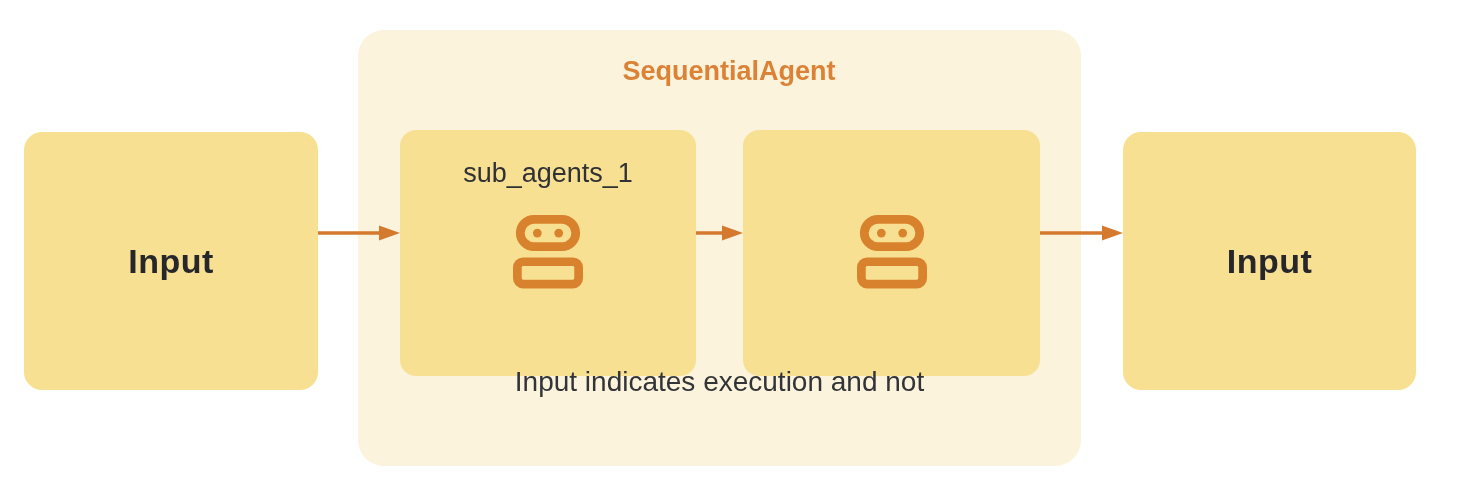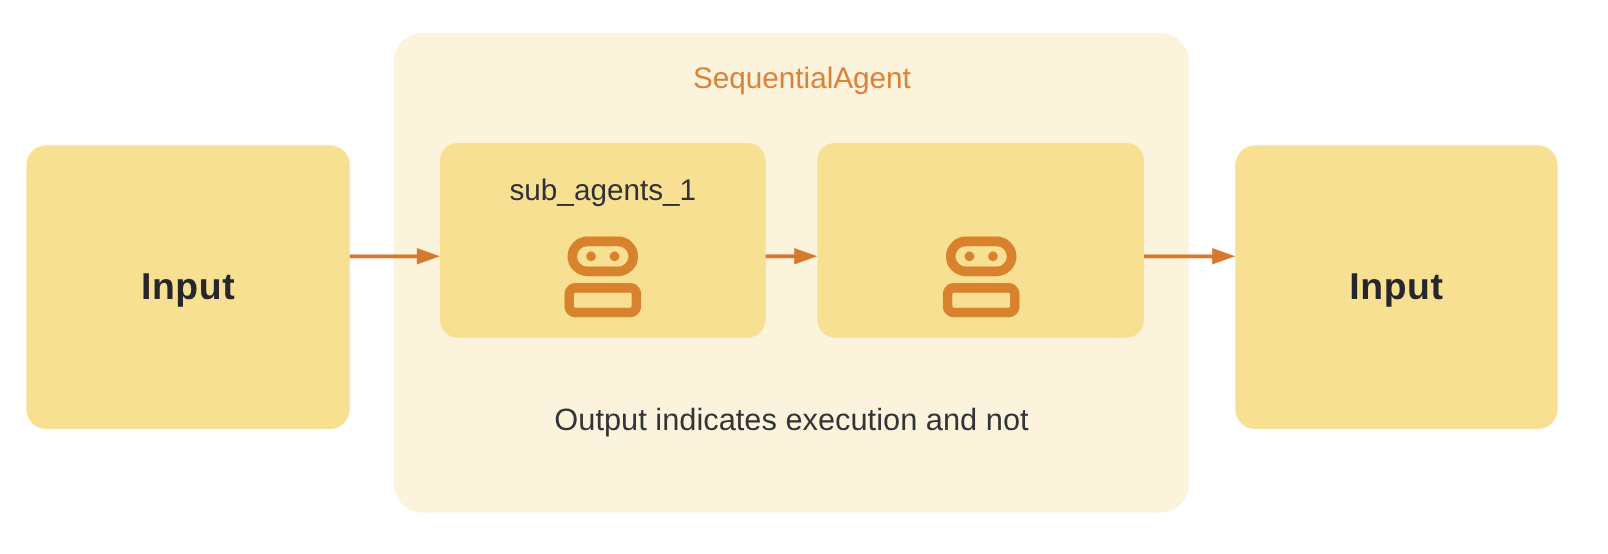--- a/index.html
+++ b/index.html
@@ -35,27 +35,27 @@
   }
   .group{
     position:absolute;left:358px;top:30px;
     width:723px;height:436px;
     background:var(--group-fill);
     border-radius:26px;
   }
   .group-title{
     position:absolute;left:0;top:26px;width:100%;
     text-align:center;
-    font-size:27px;font-weight:400;color:var(--title);
+    font-size:27px;font-weight:700;color:var(--title);
     line-height:30px;
     padding-left:19px;
   }
   .sub-node{
     position:absolute;top:100px;
-    width:296px;height:177px;
+    width:296px;height:246px;
     background:var(--node-fill);
     border-radius:16px;
   }
   .sub-node-1{left:42px;}
   .sub-node-2{left:385px;width:297px;}
   .sub-label{
     position:absolute;top:28px;left:0;width:100%;
     text-align:center;
     font-size:27px;font-weight:400;color:var(--label-text);
     line-height:30px;
@@ -111,21 +111,21 @@
         <svg viewBox="0 0 72 78" fill="none" xmlns="http://www.w3.org/2000/svg">
           <rect x="7.5" y="4.5" width="57" height="28" rx="14" stroke="var(--icon)" stroke-width="9"></rect>
           <circle cx="25" cy="18.5" r="4.5" fill="var(--icon)"></circle>
           <circle cx="47" cy="18.5" r="4.5" fill="var(--icon)"></circle>
           <rect x="4.5" y="48" width="63" height="23" rx="6" stroke="var(--icon)" stroke-width="9"></rect>
         </svg>
       </span>
     </div>
 
     <div class="caption">
-      <div>Output indicates execution and not</div>
+      <div>Input indicates execution and not</div>
     </div>
   </div>
 
   <div class="node io-node" style="left:1123px;top:132px;width:293px;">
     <span class="io-label">Input</span>
   </div>
 
   <span class="arrow arrow-1">
     <svg viewBox="0 0 82 18" preserveAspectRatio="none" xmlns="http://www.w3.org/2000/svg">
       <line x1="0" y1="9" x2="63" y2="9" stroke="var(--arrow)" stroke-width="3.5"></line>

